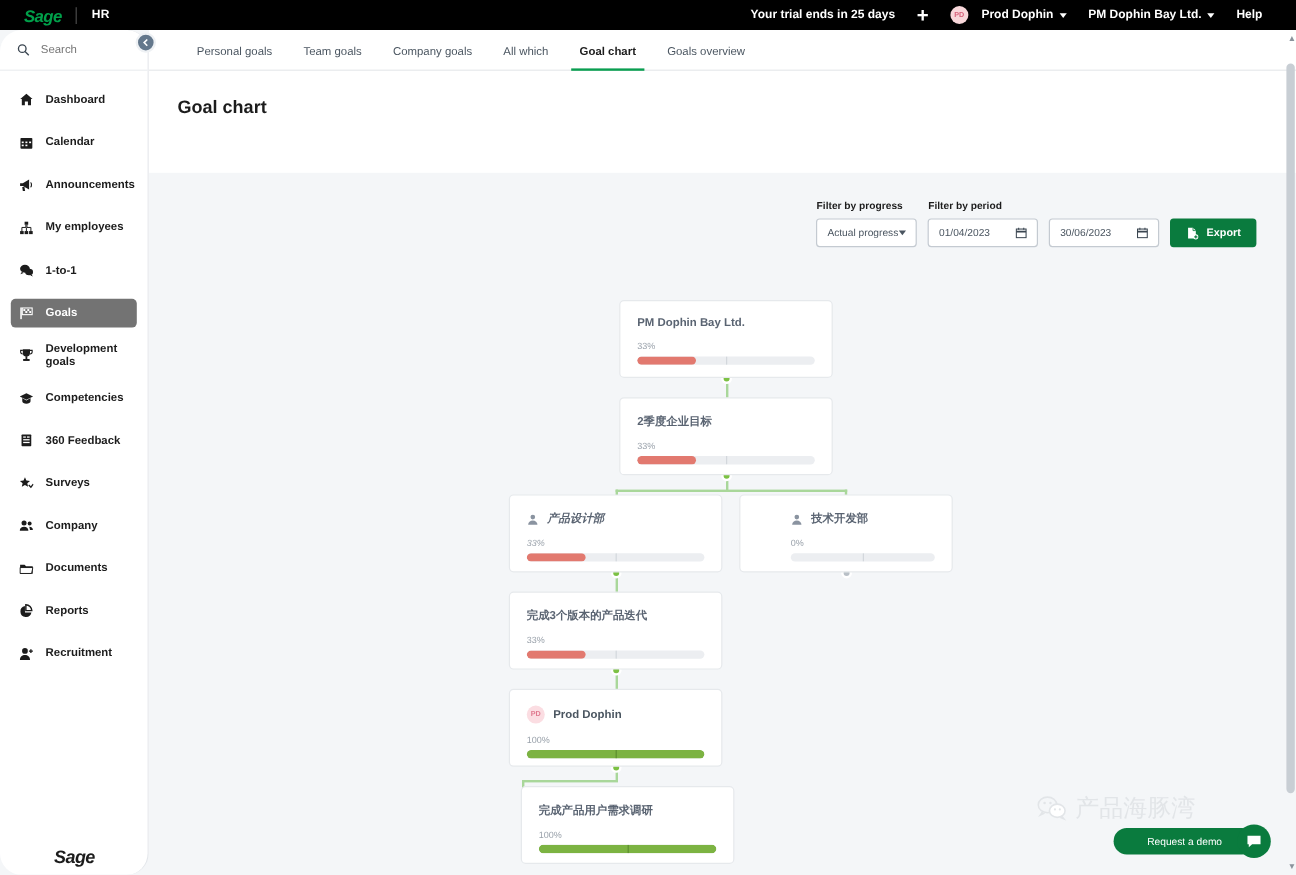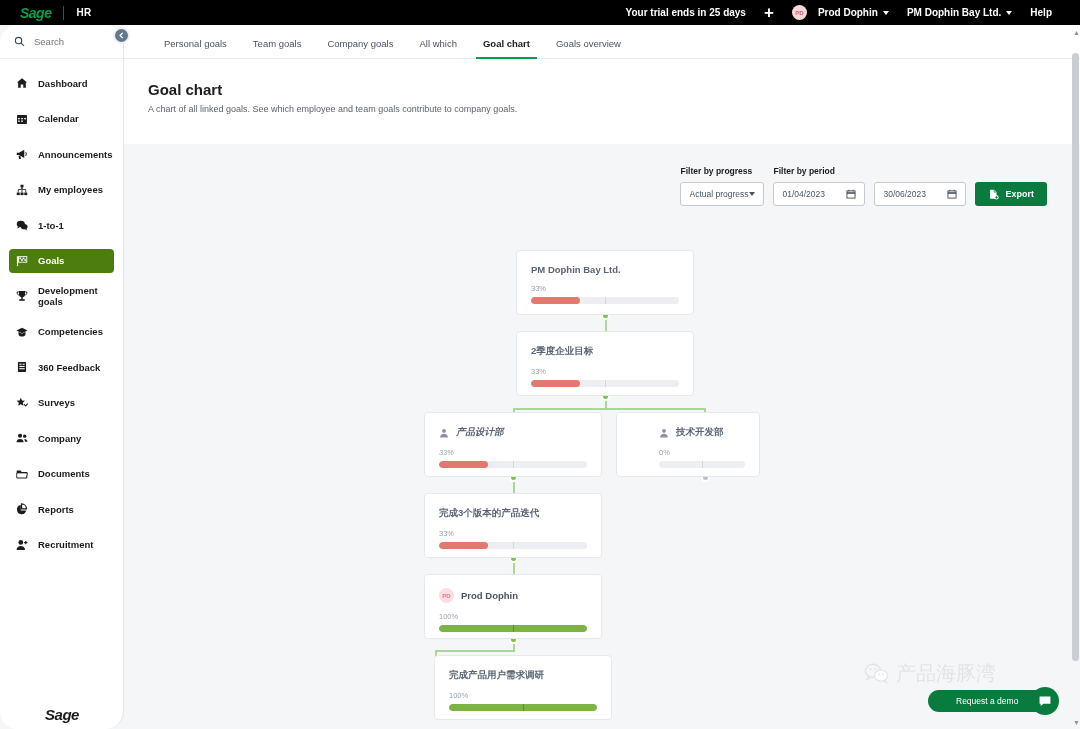--- a/index.html
+++ b/index.html
@@ -66,21 +66,21 @@
   }
   .nav { padding-top: 12px; }
   .nav-item {
     display: flex; align-items: center; gap: 10px;
     height: 24px; margin: 0 9px 11.5px 9px; padding: 0 7px;
     border-radius: 4px; cursor: pointer;
     font-size: 9.5px; color: #1c1c1c; font-weight: 600;
   }
   .nav-item .ic { width: 12px; height: 12px; flex-shrink: 0; display:block; }
   .nav-item.active {
-    background: #4d7c0f; color: #fff; align-items: center;
+    background: #737373; color: #fff; align-items: center;
   }
   .collapse-btn {
     position: absolute; top: 27px; left: 113px;
     width: 17px; height: 17px; border-radius: 50%;
     background: #64788c; border: 2px solid #eef1f4;
     display: flex; align-items: center; justify-content: center;
     cursor: pointer; z-index: 20;
   }
   .footer-sage {
     position: absolute; bottom: 6px; left: 0; width: 124px;
@@ -373,21 +373,20 @@
     <div class="header-block">
       <div class="tabs">
           <div class="tab">Personal goals</div>
           <div class="tab">Team goals</div>
           <div class="tab">Company goals</div>
           <div class="tab">All which</div>
           <div class="tab active">Goal chart</div>
           <div class="tab">Goals overview</div>
         </div>
       <div class="page-title">Goal chart</div>
-      <div class="page-sub">A chart of all linked goals. See which employee and team goals contribute to company goals.</div>
     </div>
 
     <div class="filters">
       <div class="filter-group">
         <div class="filter-label">Filter by progress</div>
         <div class="select-box">
           <span>Actual progress</span>
           <span class="caret-down" style="border-top-color:#4a5560"></span>
         </div>
       </div>
@@ -475,21 +474,21 @@
           </svg>
           <span>产品设计部</span>
         </div>
         <div class="pct">33%</div>
         <div class="bar-track">
           <div class="bar-fill" style="width:33%; background:#e2796f;"></div>
           <div class="bar-mid"></div>
         </div>
       </div>
 
-      <div class="node" style="left:492px; top:187px; width:144px; height:65px;padding-left:42px;">
+      <div class="node" style="left:492px; top:187px; width:178px; height:65px;padding-left:42px;">
         <div class="node-title">
           <svg class="person-ic" viewBox="0 0 16 16">
             <circle cx="8" cy="4.6" r="3.1" fill="#8a93a0"></circle>
             <path d="M1.8 15c0-3.7 2.8-5.8 6.2-5.8s6.2 2.1 6.2 5.8z" fill="#8a93a0"></path>
           </svg>
           <span>技术开发部</span>
         </div>
         <div class="pct">0%</div>
         <div class="bar-track">
           <div class="bar-fill" style="width:0%; background:#e2796f;"></div>

